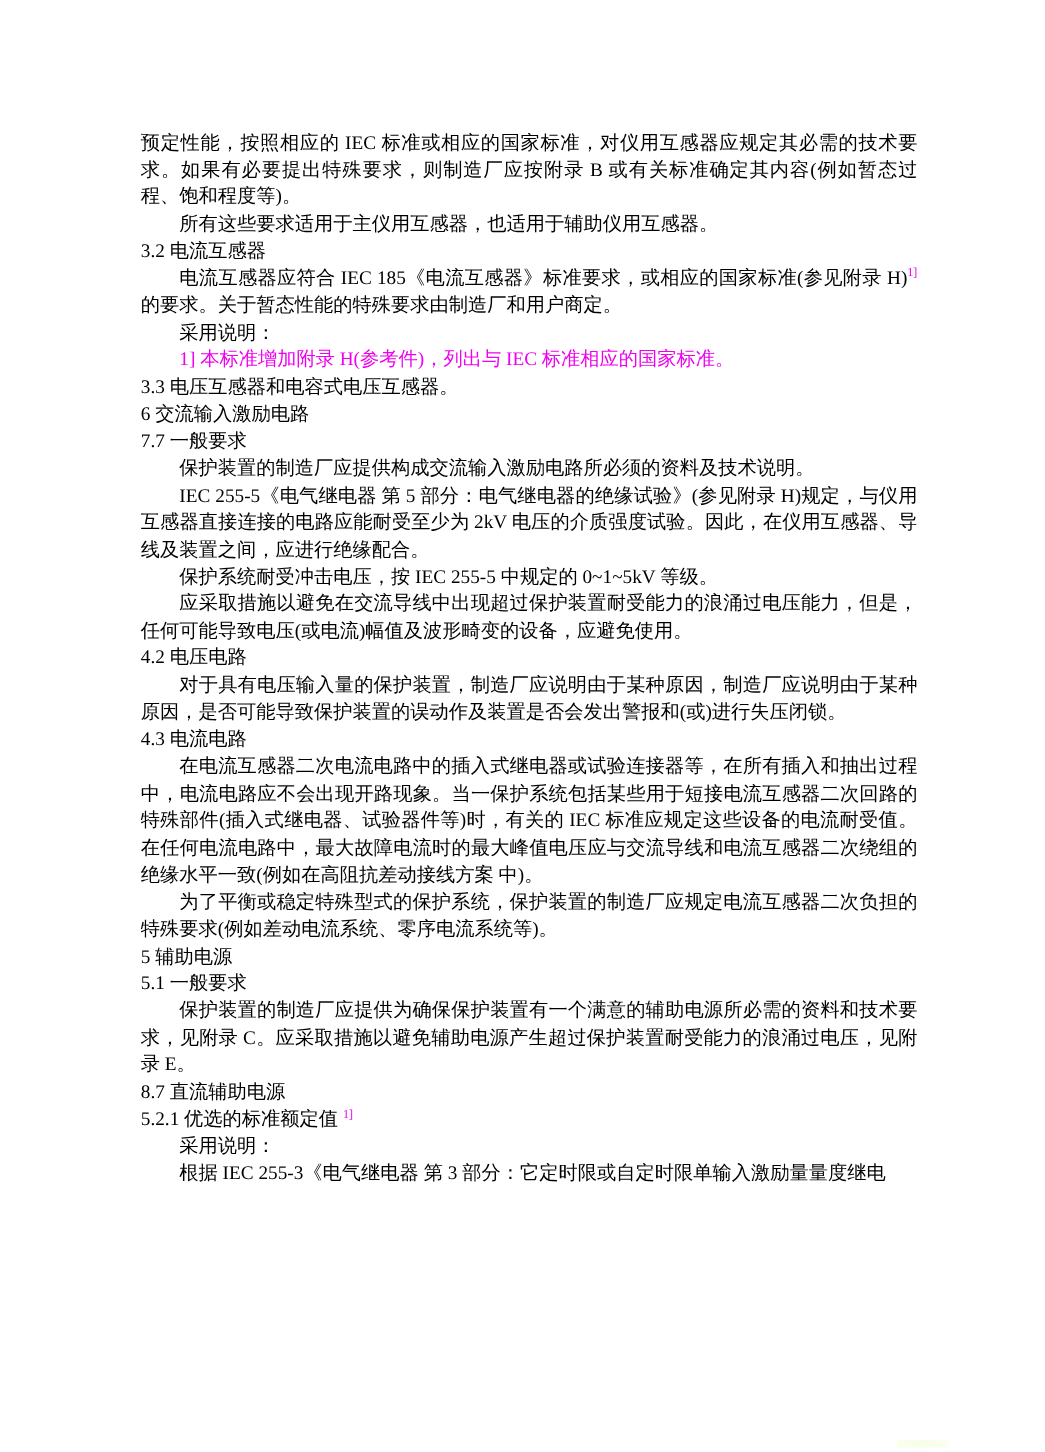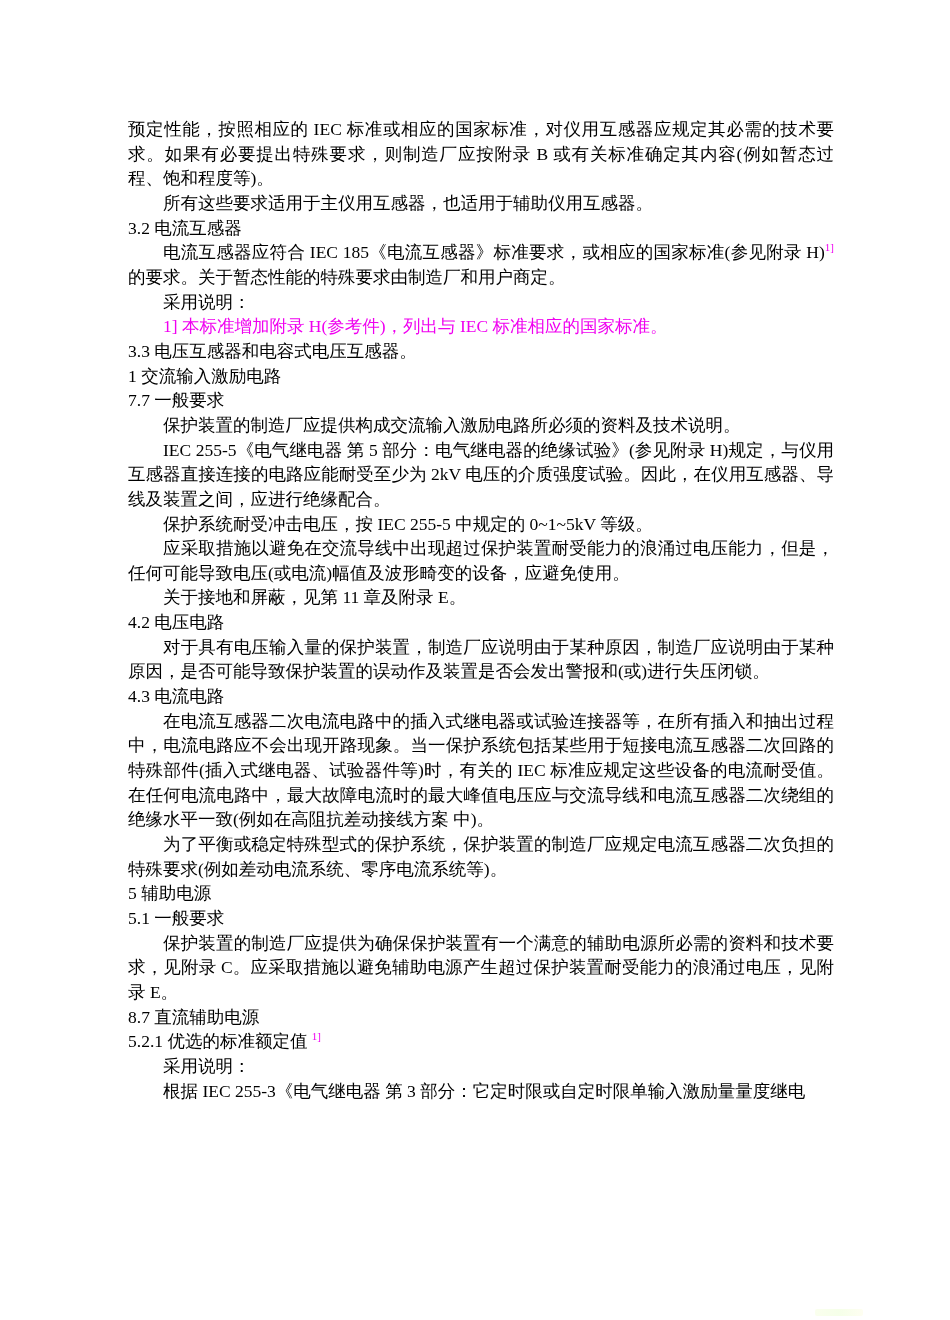--- a/index.html
+++ b/index.html
@@ -58,27 +58,26 @@
 
 <div class="page" style="color: rgb(0, 0, 0); background: rgb(255, 255, 255); padding-left: 14px;">
   <div class="doc-body" id="doc-body">
       <p class="line"><span>预定性能，按照相应的 IEC 标准或相应的国家标准，对仪用互感器应规定其必需的技术要求。如果有必要提出特殊要求，则制造厂应按附录 B 或有关标准确定其内容(例如暂态过程、饱和程度等)。</span></p>
       <p class="line indent"><span>所有这些要求适用于主仪用互感器，也适用于辅助仪用互感器。</span></p>
       <p class="line"><span>3.2 电流互感器</span></p>
       <p class="line indent"><span>电流互感器应符合 IEC 185《电流互感器》标准要求，或相应的国家标准(参见附录 H)</span><sup class="sup-note note">1]</sup><span>的要求。关于暂态性能的特殊要求由制造厂和用户商定。</span></p>
       <p class="line indent"><span>采用说明：</span></p>
       <p class="line indent note"><span>1] 本标准增加附录 H(参考件)，列出与 IEC 标准相应的国家标准。</span></p>
       <p class="line"><span>3.3 电压互感器和电容式电压互感器。</span></p>
-      <p class="line"><span>1 交流输入激励电路</span></p>
+      <p class="line"><span>6 交流输入激励电路</span></p>
       <p class="line"><span>7.7 一般要求</span></p>
       <p class="line indent"><span>保护装置的制造厂应提供构成交流输入激励电路所必须的资料及技术说明。</span></p>
       <p class="line indent"><span>IEC 255-5《电气继电器 第 5 部分：电气继电器的绝缘试验》(参见附录 H)规定，与仪用互感器直接连接的电路应能耐受至少为 2kV 电压的介质强度试验。因此，在仪用互感器、导线及装置之间，应进行绝缘配合。</span></p>
       <p class="line indent"><span>保护系统耐受冲击电压，按 IEC 255-5 中规定的 0~1~5kV 等级。</span></p>
       <p class="line indent"><span>应采取措施以避免在交流导线中出现超过保护装置耐受能力的浪涌过电压能力，但是，任何可能导致电压(或电流)幅值及波形畸变的设备，应避免使用。</span></p>
-      <p class="line indent"><span>关于接地和屏蔽，见第 11 章及附录 E。</span></p>
       <p class="line"><span>4.2 电压电路</span></p>
       <p class="line indent"><span>对于具有电压输入量的保护装置，制造厂应说明由于某种原因，制造厂应说明由于某种原因，是否可能导致保护装置的误动作及装置是否会发出警报和(或)进行失压闭锁。</span></p>
       <p class="line"><span>4.3 电流电路</span></p>
       <p class="line indent"><span>在电流互感器二次电流电路中的插入式继电器或试验连接器等，在所有插入和抽出过程中，电流电路应不会出现开路现象。当一保护系统包括某些用于短接电流互感器二次回路的特殊部件(插入式继电器、试验器件等)时，有关的 IEC 标准应规定这些设备的电流耐受值。在任何电流电路中，最大故障电流时的最大峰值电压应与交流导线和电流互感器二次绕组的绝缘水平一致(例如在高阻抗差动接线方案 中)。</span></p>
       <p class="line indent"><span>为了平衡或稳定特殊型式的保护系统，保护装置的制造厂应规定电流互感器二次负担的特殊要求(例如差动电流系统、零序电流系统等)。</span></p>
       <p class="line"><span>5 辅助电源</span></p>
       <p class="line"><span>5.1 一般要求</span></p>
       <p class="line indent"><span>保护装置的制造厂应提供为确保保护装置有一个满意的辅助电源所必需的资料和技术要求，见附录 C。应采取措施以避免辅助电源产生超过保护装置耐受能力的浪涌过电压，见附录 E。</span></p>
       <p class="line"><span>8.7 直流辅助电源</span></p>
       <p class="line"><span>5.2.1 优选的标准额定值 </span><sup class="sup-note note">1]</sup></p>

